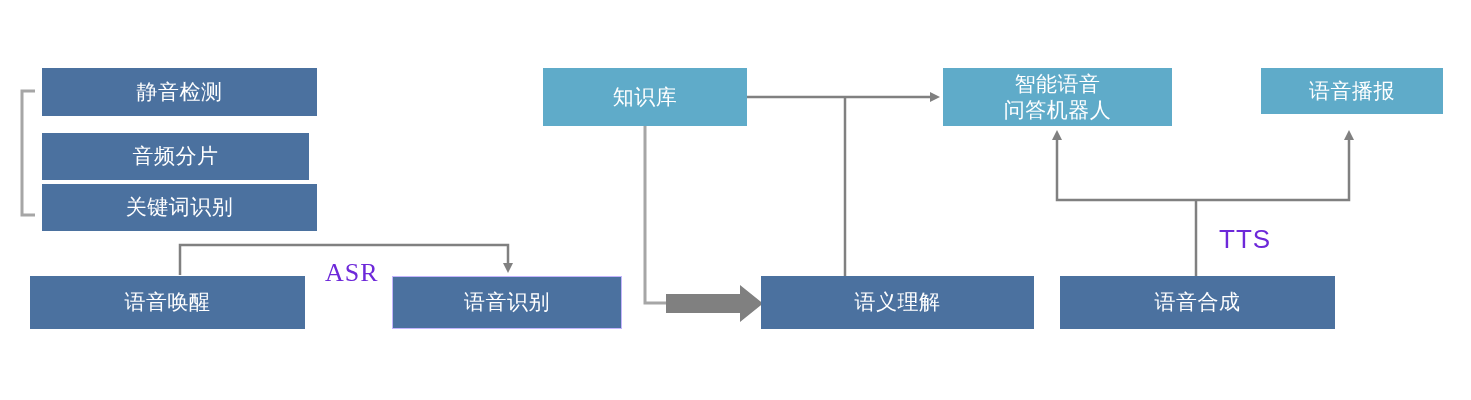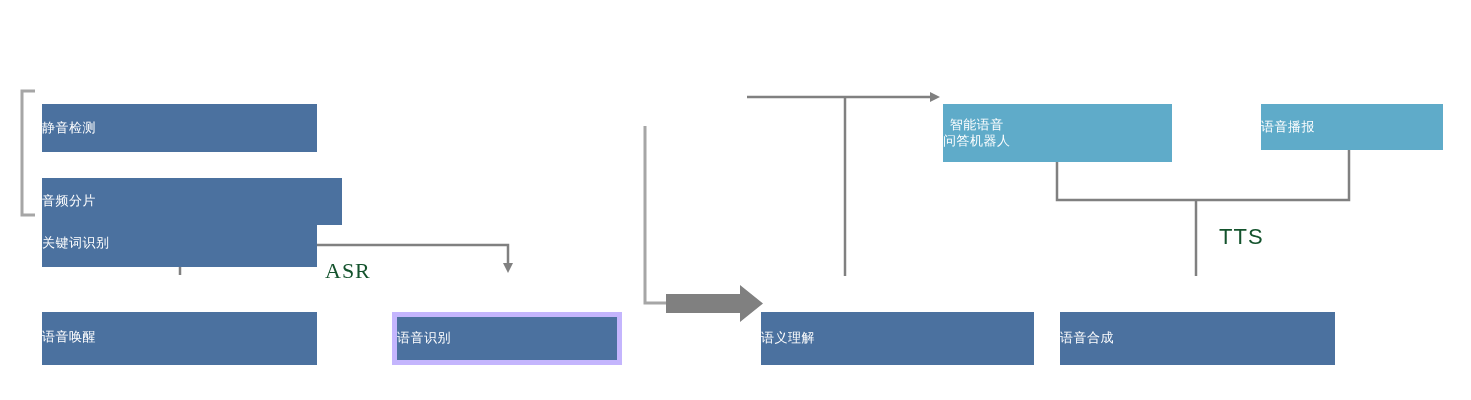--- a/index.html
+++ b/index.html
@@ -14,44 +14,43 @@
     position: relative;
     width: 1471px;
     height: 400px;
     background: #ffffff;
     overflow: hidden;
   }
   .node {
     position: absolute;
     display: flex;
     align-items: center;
-    justify-content: flex-start;
+    justify-content: center;
     text-align: center;
     color: #ffffff;
-    font-size: 13px;
+    font-size: 21px;
     line-height: 1.25;
     letter-spacing: 0.5px;
     box-sizing: border-box;
     white-space: pre-line;
-    margin-top: 36px;
   }
   .node.dark {
     background: #4b719f;
   }
   .node.dark-bordered {
     background: #4b719f;
-    border: 5px solid #c4b5fd;
+    border: 1px solid #c4b5fd;
   }
   .node.light {
     background: #5fabc9;
   }
   .label {
     position: absolute;
-    color: #14532d;
-    font-size: 22px;
+    color: #6d28d9;
+    font-size: 26px;
     letter-spacing: 1px;
     white-space: nowrap;
   }
   .connector-layer {
     position: absolute;
     left: 0;
     top: 0;
     width: 1471px;
     height: 400px;
     pointer-events: none;
@@ -82,36 +81,39 @@
 
     <path d="M 1196 276 L 1196 200" fill="none" stroke="#808080" stroke-width="2.5"></path>
     <path d="M 1196 200 L 1057 200 L 1057 135" fill="none" stroke="#808080" stroke-width="2.5" marker-end="url(#arrowThin)"></path>
     <path d="M 1196 200 L 1349 200 L 1349 135" fill="none" stroke="#808080" stroke-width="2.5" marker-end="url(#arrowThin)"></path>
   </svg>
 
   <div class="node dark" style="left:42px; top:68px; width:275px; height:48px;">
     <span>静音检测</span>
   </div>
 
-  <div class="node dark" style="left:42px; top:142px; width:300px; height:47px;">
+  <div class="node dark" style="left:42px; top:133px; width:267px; height:47px;">
     <span>音频分片</span>
   </div>
 
   <div class="node dark" style="left:42px; top:184px; width:275px; height:47px;font-family:Liberation Serif, serif;">
     <span>关键词识别</span>
   </div>
 
-  <div class="node dark" style="left:42px; top:276px; width:275px; height:53px;font-family:Liberation Mono, monospace;">
+  <div class="node dark" style="left:30px; top:276px; width:275px; height:53px;">
     <span>语音唤醒</span>
   </div>
 
   <div class="node dark-bordered" style="left:392px; top:276px; width:230px; height:53px;">
     <span>语音识别</span>
   </div>
 
+  <div class="node light" style="left:543px; top:68px; width:204px; height:58px;">
+    <span>知识库</span>
+  </div>
 
   <div class="node light" style="left:943px; top:68px; width:229px; height:58px;">
     <span>智能语音
 问答机器人</span>
   </div>
 
   <div class="node dark" style="left:761px; top:276px; width:273px; height:53px;">
     <span>语义理解</span>
   </div>
 

